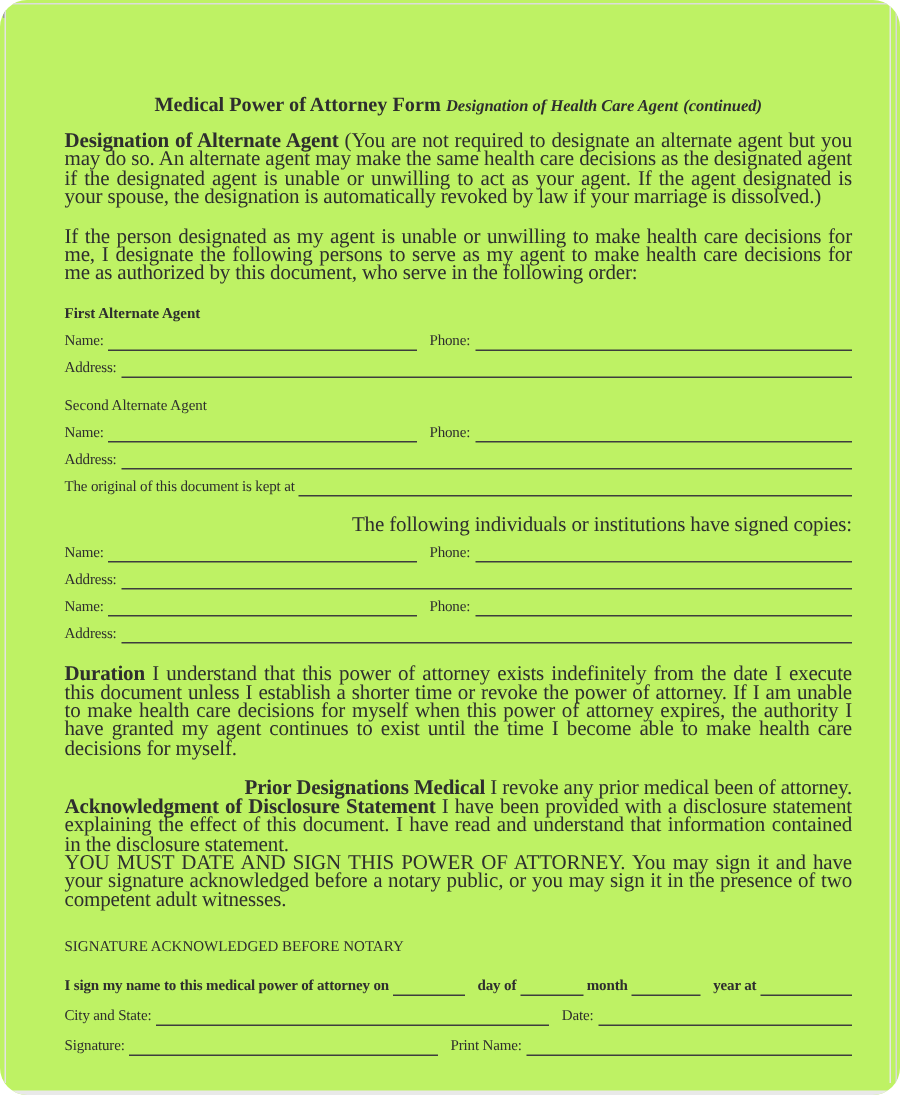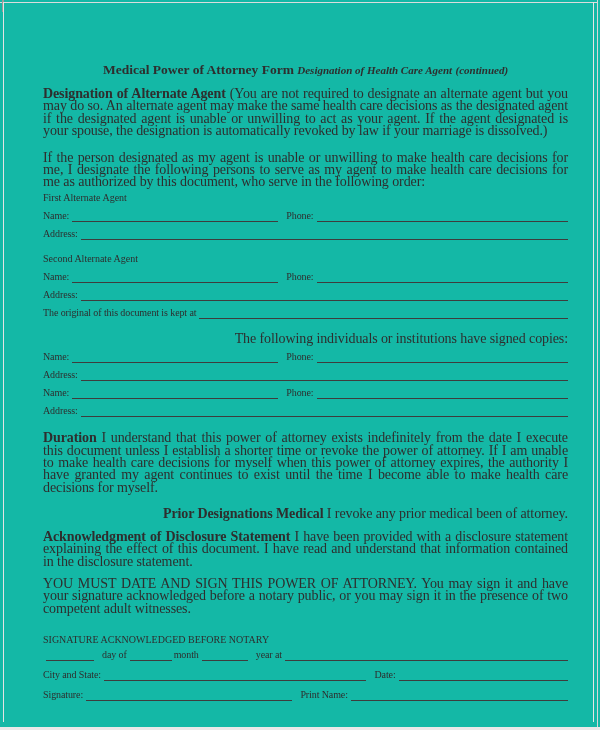--- a/index.html
+++ b/index.html
@@ -1,18 +1,18 @@
 <!DOCTYPE html>
 <html><head>
 <meta charset="utf-8">
 <style>
   html,body{margin:0;padding:0;background:#ffffff;}
   .page{
-    position:relative;width:600px;height:730px;background:#14b8a6;
-    font-family:"Liberation Serif", serif;color:#2e2e2e;overflow:hidden;
+    position:relative;width:600px;height:730px;background:#bef264;
+    font-family:"Liberation Serif", serif;color:#2e2e2e;overflow:hidden;border-radius:18px;
   }
   
   .edge-top{position:absolute;top:2px;left:0;right:3px;height:1px;background:#dcdcdc;}
   .edge-top-left-mark{position:absolute;top:0;left:2px;width:2px;height:12px;background:#9a9a9a;}
   .edge-left{position:absolute;top:2px;left:3px;bottom:8px;width:1px;background:#e3e3e3;}
   .edge-right-inner{position:absolute;top:2px;right:6px;bottom:8px;width:1px;background:#e6e6e6;}
   .edge-right-outer{position:absolute;top:0;right:2px;bottom:0;width:1px;background:#d8d8d8;}
   .edge-bottom{position:absolute;left:0;right:0;bottom:0;height:3px;background:#e9e9e9;}
 
   .content{position:absolute;left:43px;right:32px;top:62px;}
@@ -33,22 +33,22 @@
   .lbl.tight{margin-left:2px;}
   .fill{border-bottom:1px solid #3d3d3d;height:12px;margin-left:3px;min-width:10px;}
   .f1{flex:1;}
   .f122{flex:1.22;}
   .f155{flex:1.55;}
   .f095{flex:0.95;}
   .w48{width:48px;}
   .w42{width:42px;}
   .w46{width:46px;}
 
-  .mt5{margin-top:5px;}  .mt7{margin-top:7px;}  .mt10{margin-top:10px;}
-  .mt12{margin-top:12px;} .mt13{margin-top:2px;} .mt14{margin-top:14px;}
+  .mt5{margin-top:5px;}  .mt7{margin-top:7px;}  .mt10{margin-top:0;}
+  .mt12{margin-top:12px;} .mt13{margin-top:13px;font-weight:bold;} .mt14{margin-top:14px;}
   .mt15{margin-top:15px;} .mt18{margin-top:18px;}
 </style>
 </head>
 <body>
 
 <div class="page">
   <div class="edge-top"></div>
   <div class="edge-top-left-mark"></div>
   <div class="edge-left"></div>
   <div class="edge-right-inner"></div>
@@ -138,20 +138,21 @@
     <p class="para mt10">
       <span class="runin">Acknowledgment of Disclosure Statement</span>
       <span>I have been provided with a disclosure statement explaining the effect of this document. I have read and understand that information contained in the disclosure statement.</span>
     </p>
 
     <p class="para mt10">YOU MUST DATE AND SIGN THIS POWER OF ATTORNEY. You may sign it and have your signature acknowledged before a notary public, or you may sign it in the presence of two competent adult witnesses.</p>
 
     <div class="subhead mt18">SIGNATURE ACKNOWLEDGED BEFORE NOTARY</div>
 
     <div class="form-row mt13">
+      <span class="lbl">I sign my name to this medical power of attorney on</span>
       <span class="fill w48"></span>
       <span class="lbl after">day of</span>
       <span class="fill w42"></span>
       <span class="lbl tight">month</span>
       <span class="fill w46"></span>
       <span class="lbl after">year at</span>
       <span class="fill f1"></span>
     </div>
 
     <div class="form-row mt7">

